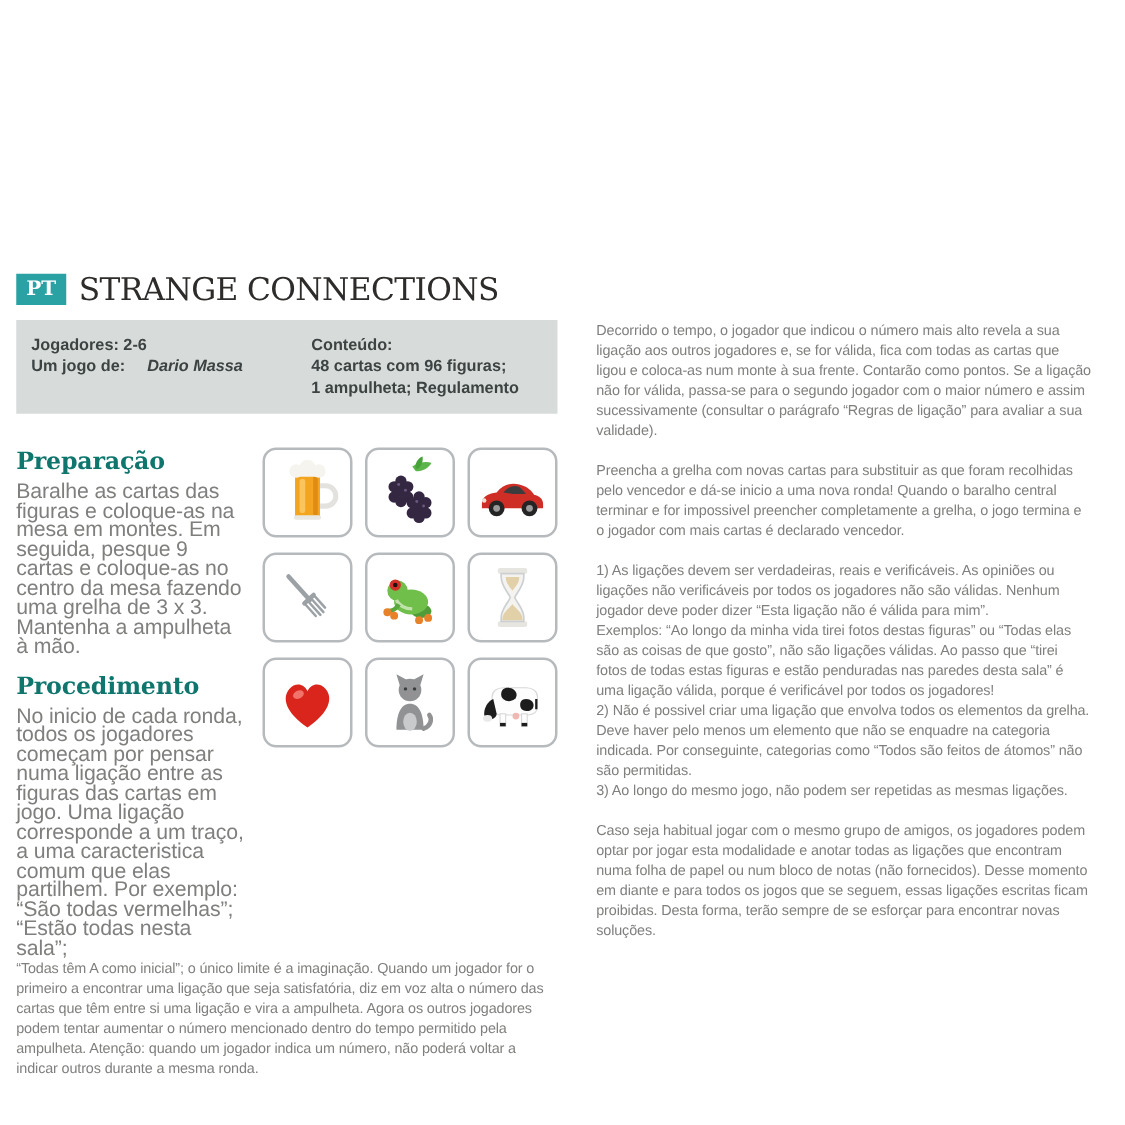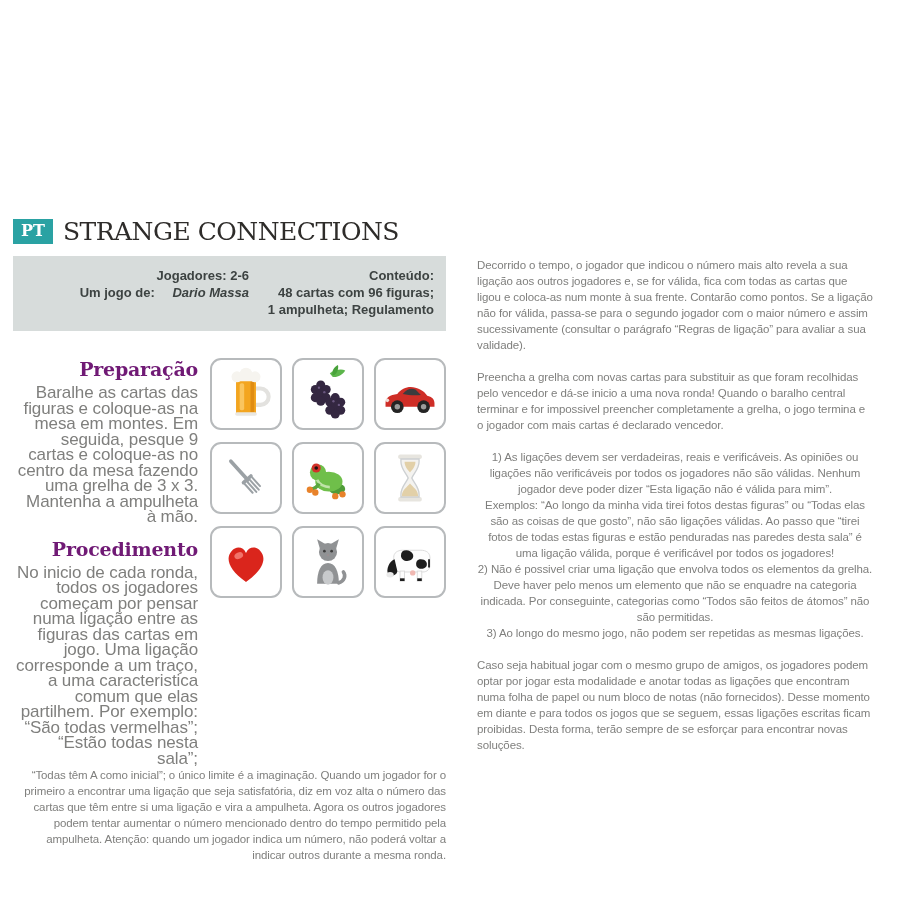--- a/index.html
+++ b/index.html
@@ -1,42 +1,42 @@
 <!DOCTYPE html>
 <html><head>
 <meta charset="utf-8">
 <style>
   html,body{margin:0;padding:0;background:#ffffff;}
   .canvas{position:relative;width:900px;height:900px;background:#ffffff;overflow:hidden;
           font-family:"Liberation Sans",sans-serif;}
   .content{position:absolute;left:13px;top:214px;width:878px;display:flex;gap:15px;}
-  .left-col{width:433px;flex:0 0 433px;text-align:right;}
+  .left-col{width:433px;flex:0 0 433px;}
   .right-col{width:428px;flex:0 0 428px;padding-top:27px;}
 
   .header{display:flex;align-items:center;gap:10px;height:34px;}
   .badge{background:#2aa2a3;color:#ffffff;font-family:"DejaVu Serif",serif;font-weight:bold;
          font-size:16px;padding:4px 8px 5px;line-height:1;}
   .title{margin:0;font-family:"DejaVu Serif",serif;font-weight:normal;font-size:25px;
          letter-spacing:-0.5px;color:#2e2c2a;white-space:nowrap;}
 
   .info-box{background:#d7dcdb;margin-top:8px;padding:11px 12px 13px;display:flex;box-sizing:border-box;}
   .info-box div{font-size:13px;font-weight:bold;color:#3d4342;line-height:17px;}
   .info-left{width:224px;flex:0 0 224px;}
   .info-right{flex:1;}
   .info-box em{margin-left:14px;}
 
   .main-row{display:flex;margin-top:27px;gap:12px;}
   .text-col{width:185px;flex:0 0 185px;}
 
   h2{margin:0 0 5px;font-family:"DejaVu Serif",serif;font-weight:bold;font-size:19px;
-     color:#701a75;letter-spacing:-0.2px;}
+     color:#0f766e;letter-spacing:-0.2px;}
   .mt{margin-top:13px;}
   .body{font-size:11.5px;line-height:16px;letter-spacing:-0.1px;color:#7f7f7d;}
   .text-col .body{font-size:17px;line-height:15.5px;}
-  .prewrap{white-space:pre-line;text-align:center;}
+  .prewrap{white-space:pre-line;}
   .wide{margin-top:1px;width:433px;}
   .right-col .body{margin:16px;}
   .right-col h2{margin-top:12px;margin-bottom:4px;}
 
   .grid{display:grid;grid-template-columns:repeat(3,72px);gap:12px 10px;align-content:start;}
   .card{width:72px;height:72px;background:#ffffff;border:2px solid #b7babc;border-radius:11px;
         box-sizing:border-box;display:flex;align-items:center;justify-content:center;}
   .card svg{width:58px;height:58px;display:block;}
 </style>
 </head>

